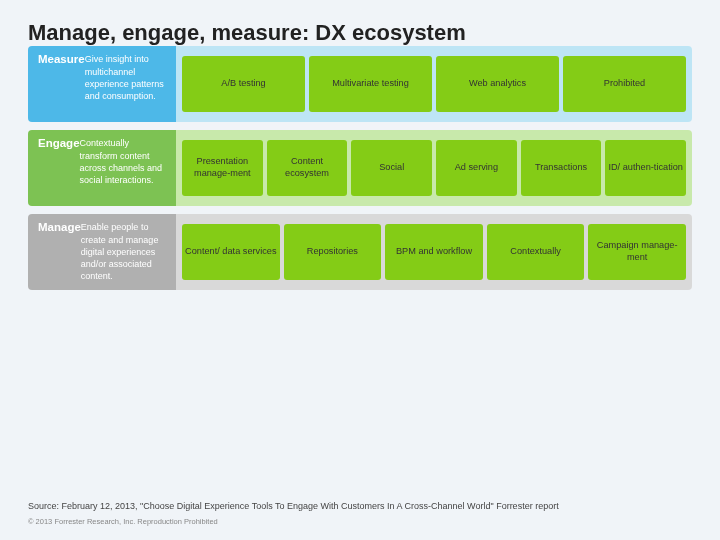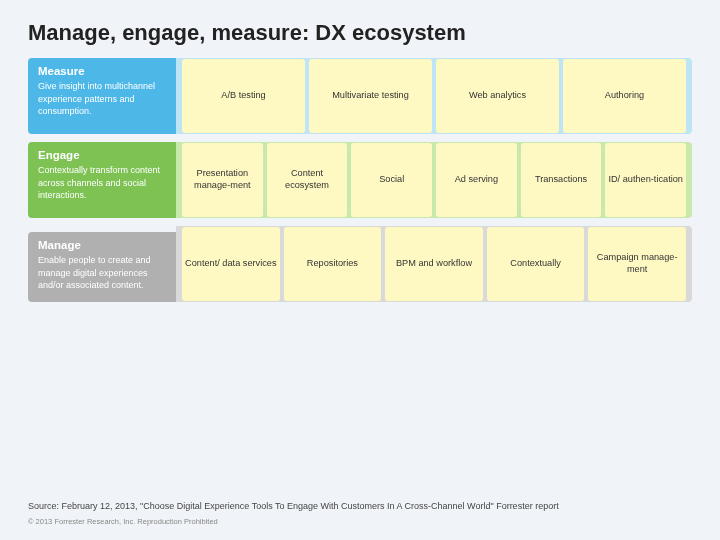--- a/index.html
+++ b/index.html
@@ -15,42 +15,42 @@
       height: 540px;
       background: #f0f4f8;
       padding: 20px 28px 14px 28px;
       display: flex;
       flex-direction: column;
     }
     .title {
       font-size: 22px;
       font-weight: bold;
       color: #222;
-      margin-bottom: 12px;
+      margin-bottom: 0;
       line-height: 1.2;
     }
     .diagram {
       display: flex;
       flex-direction: column;
       gap: 8px;
       flex: 1;
     }
     .row {
       display: flex;
       flex-direction: row;
       align-items: stretch;
       height: 76px;
     }
     .row-label {
       width: 148px;
       min-width: 148px;
       border-radius: 4px 0 0 4px;
       padding: 7px 10px;
       display: flex;
-      flex-direction: column;
+      flex-direction: row;
       justify-content: flex-start;
     }
     .row-label .label-title {
       font-weight: bold;
       font-size: 11.5px;
       margin-bottom: 3px;
     }
     .row-label .label-desc {
       font-size: 9px;
       line-height: 1.35;
@@ -60,53 +60,52 @@
       background: #4db8e8;
       color: #fff;
     }
     .row-engage .row-label {
       background: #7dc253;
       color: #fff;
     }
     .row-manage .row-label {
       background: #b0b0b0;
       color: #fff;
-      margin-top: 6px;
     }
     .cells {
       display: flex;
       flex-direction: row;
       flex: 1;
       gap: 4px;
       padding: 5px 6px;
       border-radius: 0 4px 4px 0;
       align-items: center;
     }
     .row-measure .cells {
       background: #bde5f5;
     }
     .row-engage .cells {
       background: #c8e9ab;
     }
     .row-manage .cells {
       background: #d9d9d9;
     }
     .cell {
-      background: #fef9c3;
+      background: #84cc16;
       border-radius: 3px;
       display: flex;
       align-items: center;
       justify-content: center;
       text-align: center;
       font-size: 9.2px;
       line-height: 1.3;
       color: #333;
       padding: 4px 3px;
       flex: 1;
-      height: 74px;
+      height: 56px;
     }
     .footer-source {
       margin-top: 10px;
       font-size: 9px;
       color: #444;
       line-height: 1.5;
     }
     .footer-copyright {
       margin-top: 4px;
       font-size: 7.5px;
@@ -122,21 +121,21 @@
   <div class="diagram" id="diagram-container">
       <div class="row row-measure">
         <div class="row-label">
           <div class="label-title">Measure</div>
           <div class="label-desc">Give insight into multichannel experience patterns and consumption.</div>
         </div>
         <div class="cells">
           <div class="cell">A/B testing</div>
           <div class="cell">Multivariate testing</div>
           <div class="cell">Web analytics</div>
-          <div class="cell">Authoring</div>
+          <div class="cell">Prohibited</div>
         </div>
       </div>
       <div class="row row-engage">
         <div class="row-label">
           <div class="label-title">Engage</div>
           <div class="label-desc">Contextually transform content across channels and social interactions.</div>
         </div>
         <div class="cells">
           <div class="cell">Presentation manage-ment</div>
           <div class="cell">Content ecosystem</div>

